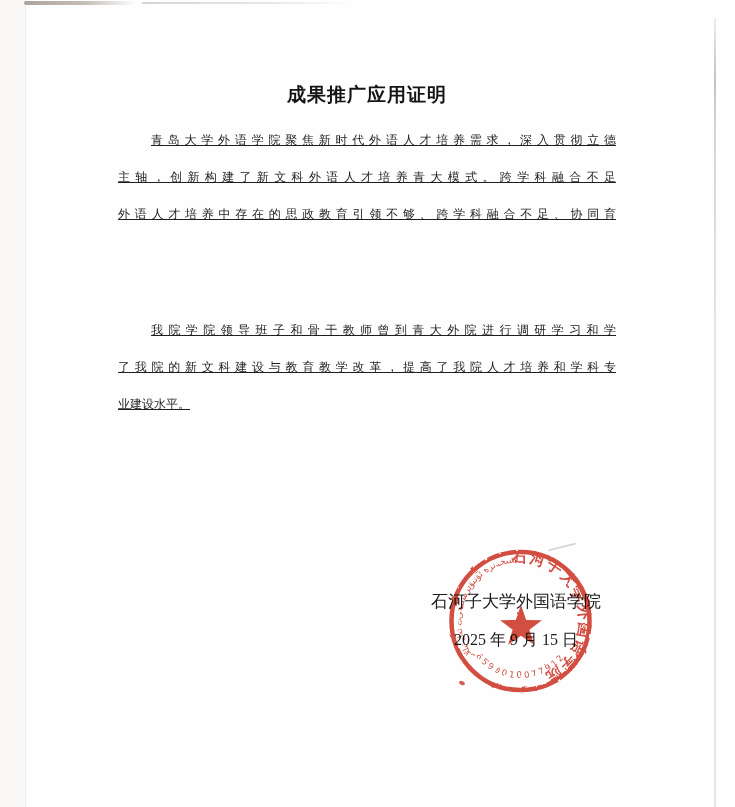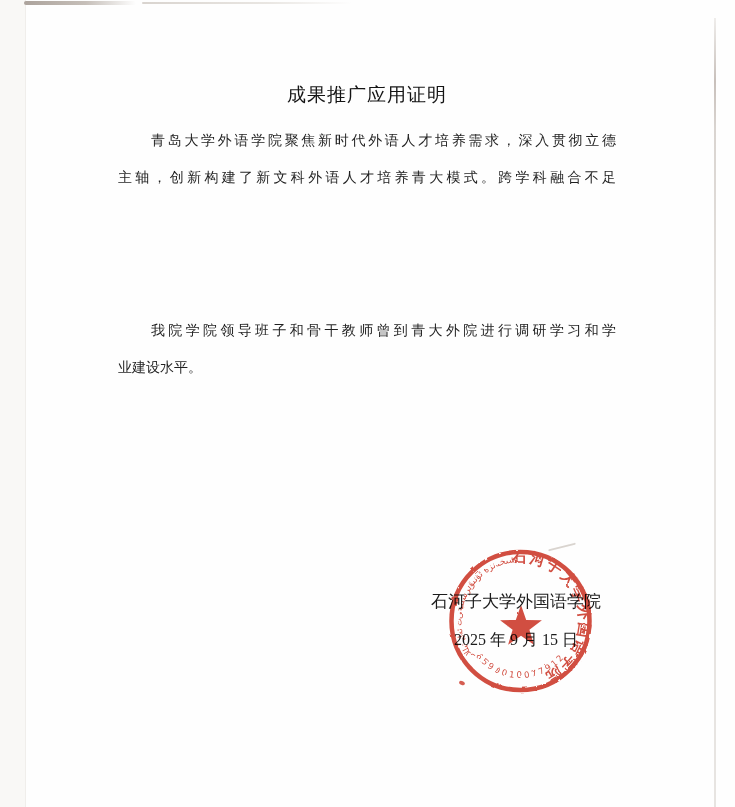--- a/index.html
+++ b/index.html
@@ -26,28 +26,28 @@
     position:absolute;left:714px;top:18px;width:2px;height:789px;
     background:linear-gradient(180deg,#efedeb,#c8c0bb 8%,#d9d4d0 14%,#e7e4e1 40%,#e7e4e1);
   }
   .pencil-mark{
     position:absolute;left:548px;top:546px;width:28px;height:2px;border-radius:2px;
     background:#cfc9c3;transform:rotate(-14deg);opacity:.8;
   }
   
   .doc-title{
     position:absolute;left:118px;top:82px;width:498px;height:24px;
-    text-align:center;font-size:19px;font-weight:normal;letter-spacing:1px;color:#141414;
+    text-align:center;font-size:19px;font-weight:bold;letter-spacing:1px;color:#141414;
   }
   .para{position:absolute;left:118px;width:498px;}
   .para-1{top:122px;}
   .para-2{top:312px;}
   .line{
-    height:37px;line-height:37px;font-size:14px;overflow:hidden;
-    text-align:justify;text-align-last:justify;text-justify:inter-character;
+    height:37px;line-height:37px;font-size:12px;overflow:hidden;
+    text-align:justify;text-align-last:justify;text-justify:inter-character;text-decoration:underline;
   }
   .line.indent{padding-left:33px;}
   .line.last{text-align-last:left;}
   .sign-block{
     position:absolute;left:416px;top:590px;width:200px;text-align:center;
   }
   .sign-line{font-size:17px;height:24px;line-height:24px;color:#1b1b1b;}
   .date-line{font-size:16px;height:24px;line-height:24px;margin-top:14px;color:#1b1b1b;}
   
   .seal{
@@ -66,24 +66,26 @@
 <div class="scan-smudge-1"></div>
 <div class="scan-smudge-2"></div>
 <div class="scan-crease-right"></div>
 <div class="pencil-mark"></div>
 
 <div class="doc-title">成果推广应用证明</div>
 
 <div class="para para-1">
   <div class="line indent">青岛大学外语学院聚焦新时代外语人才培养需求，深入贯彻立德</div>
   <div class="line">主轴，创新构建了新文科外语人才培养青大模式。跨学科融合不足</div>
+  <div class="line">外语人才培养中存在的思政教育引领不够、跨学科融合不足、协同育</div>
 </div>
 
 <div class="para para-2">
   <div class="line indent">我院学院领导班子和骨干教师曾到青大外院进行调研学习和学</div>
+  <div class="line">了我院的新文科建设与教育教学改革，提高了我院人才培养和学科专</div>
   <div class="line last">业建设水平。</div>
 </div>
 
 <div class="sign-block">
   <div class="sign-line">石河子大学外国语学院</div>
   <div class="date-line">2025 年 9 月 15 日</div>
 </div>
 
 <svg class="seal" viewBox="0 0 148 148" xmlns="http://www.w3.org/2000/svg">
   <defs>

